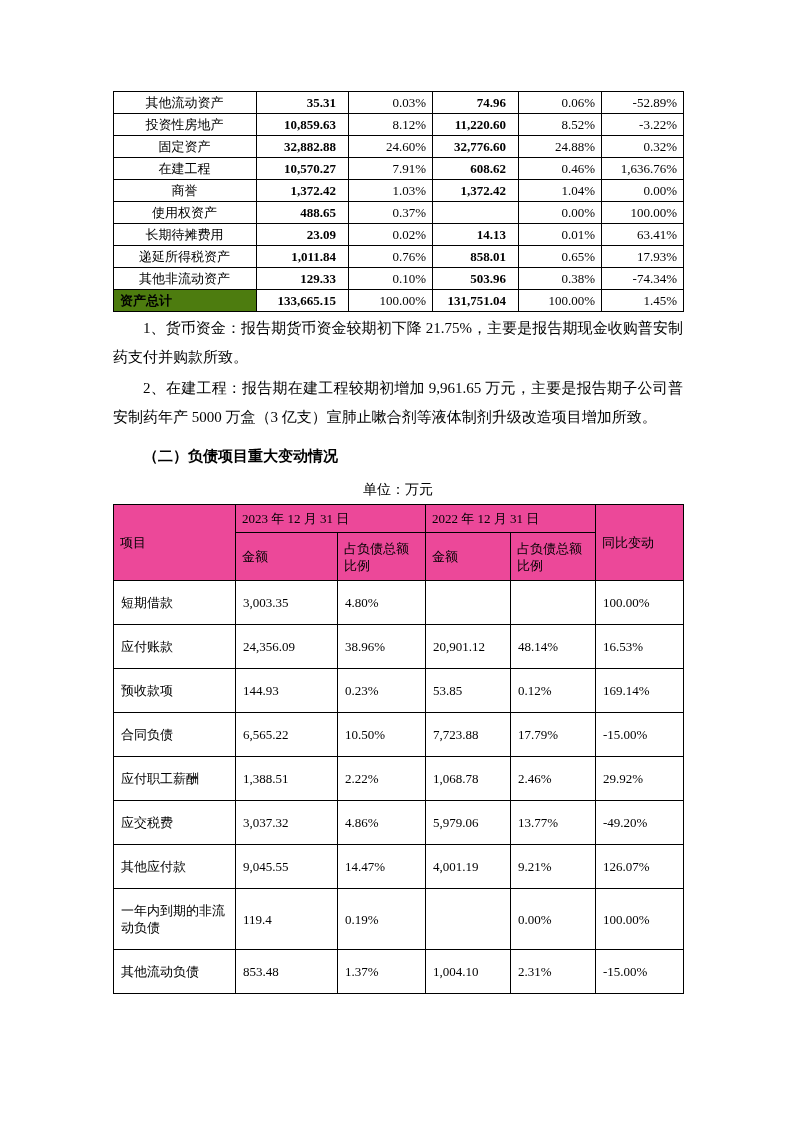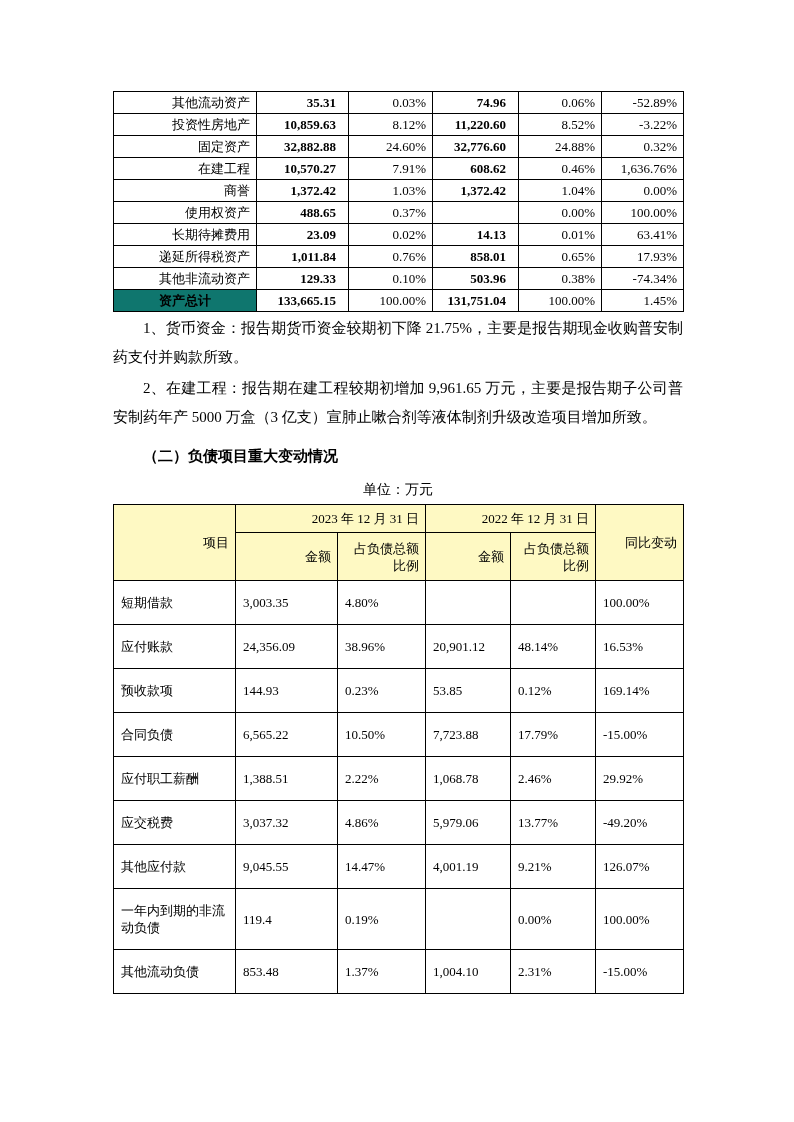--- a/index.html
+++ b/index.html
@@ -13,43 +13,43 @@
 
   table { border-collapse: collapse; width: 570px; table-layout: fixed; }
   td, th {
     border: 1px solid #000000;
     font-size: 13px; font-weight: normal;
     vertical-align: middle; overflow: hidden;
   }
 
   
   .t1 td { padding: 2px 6px; height: 22px; line-height: 17px; }
-  .t1 .c-item { text-align: right; padding-left: 5px; }
+  .t1 .c-item { text-align: center; padding-left: 5px; }
   .t1 .c-amt  { text-align: right; padding-right: 12px; font-weight: bold; }
   .t1 .c-pct  { text-align: right; }
-  .t1 .total-label { background: #0f766e; font-weight: bold; text-align: center; }
+  .t1 .total-label { background: #4d7c0f; font-weight: bold; text-align: left; }
 
   
   .para {
     font-size: 15px; line-height: 29px; text-indent: 2em;
     margin-top: 2px; text-align: justify;
     width: 570px;
   }
   .section-heading {
     font-size: 15px; font-weight: bold; line-height: 29px;
     text-indent: 2em; margin-top: 10px; width: 570px;
   }
   .unit-label {
     width: 570px; text-align: center; font-size: 14px;
     margin-top: 10px; margin-bottom: 5px;
   }
 
   
   .t2 th {
-    background: #fef9c3; text-align: right;
+    background: #ec4899; text-align: left;
     padding: 5px 6px; line-height: 17px;
   }
   .t2 thead tr:first-child th { height: 28px; }
   .t2 thead tr:last-child th { height: 48px; }
   .t2 td { padding: 13px 7px; height: 44px; line-height: 17px; }
   .t2 .c-item { text-align: left; }
   .t2 .c-amt, .t2 .c-pct, .t2 .c-yoy { }
 </style>
 </head>
 <body>

